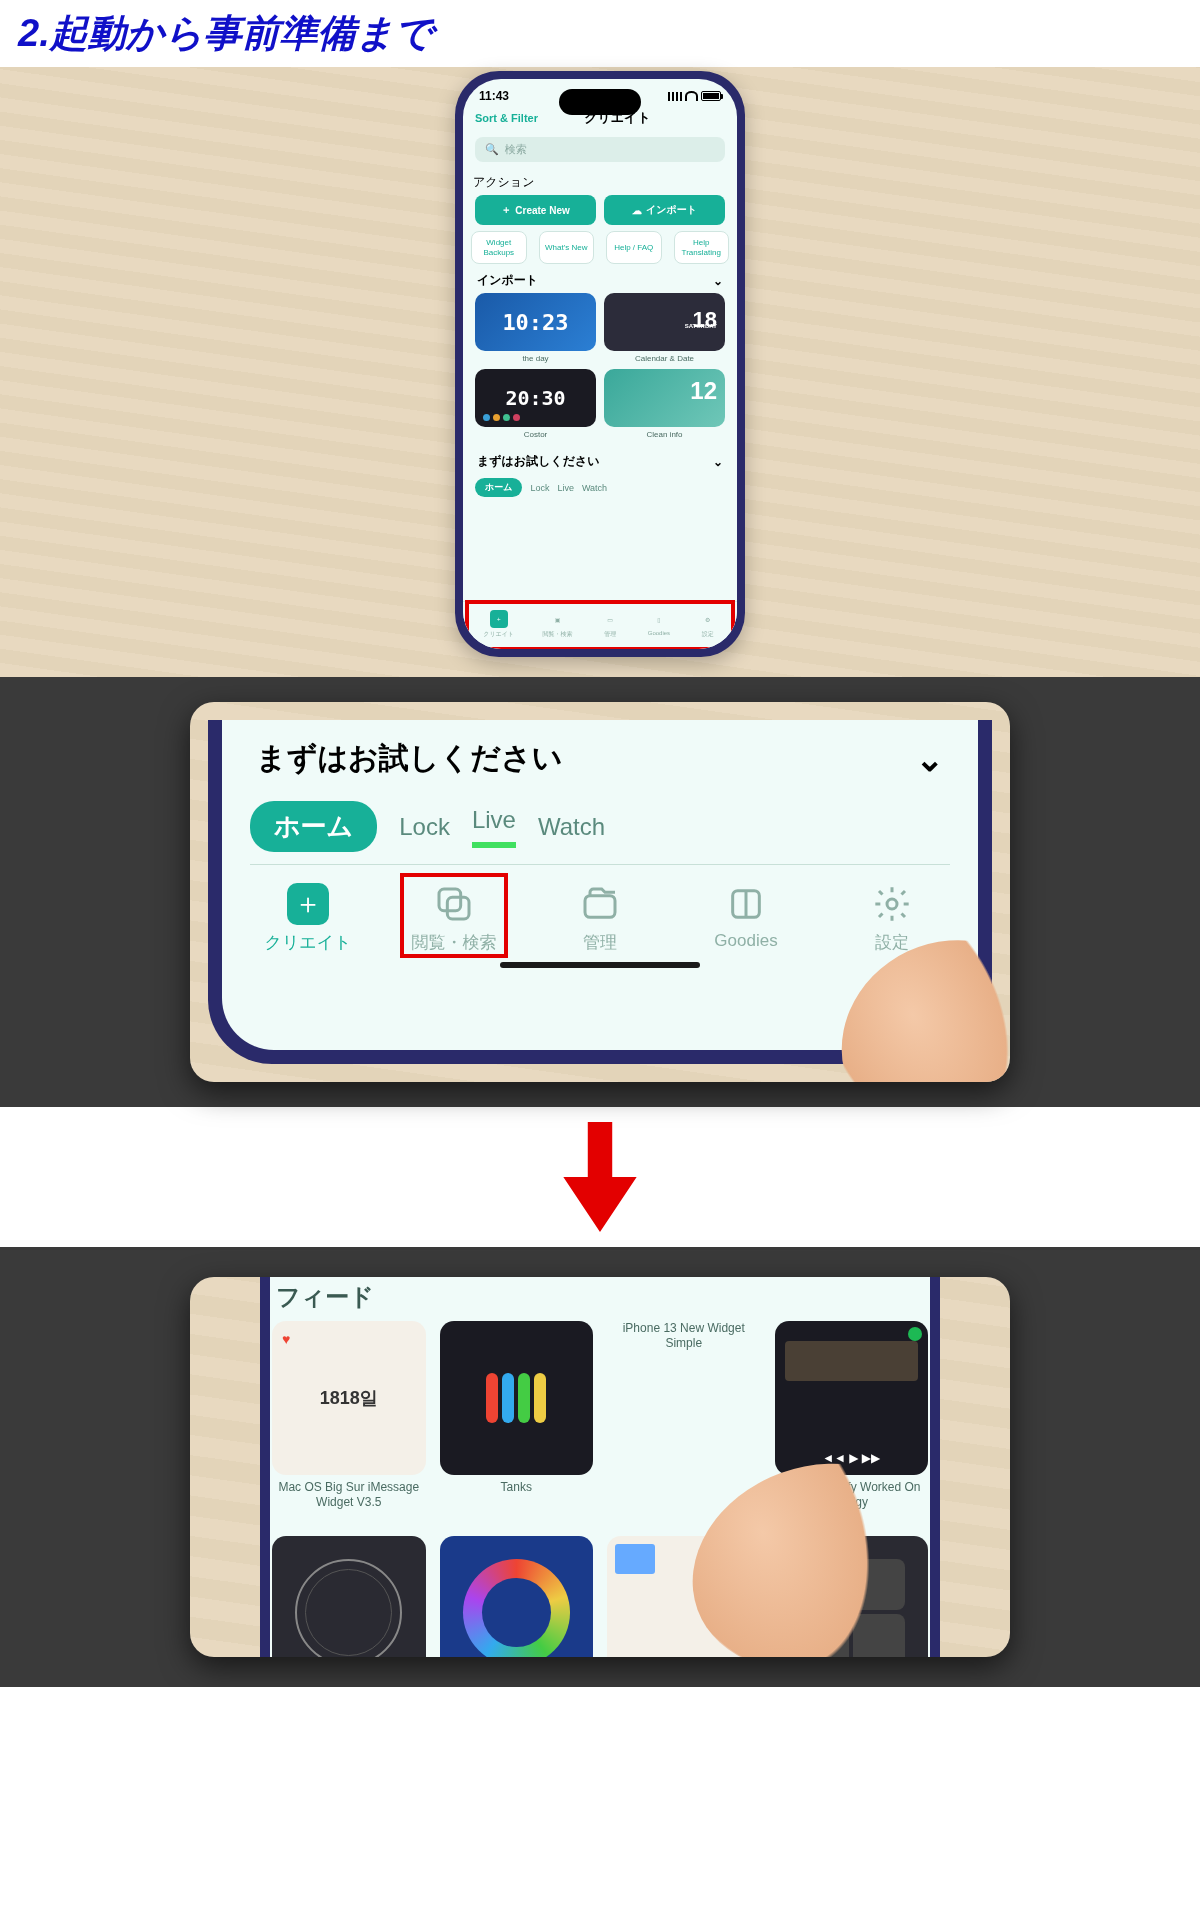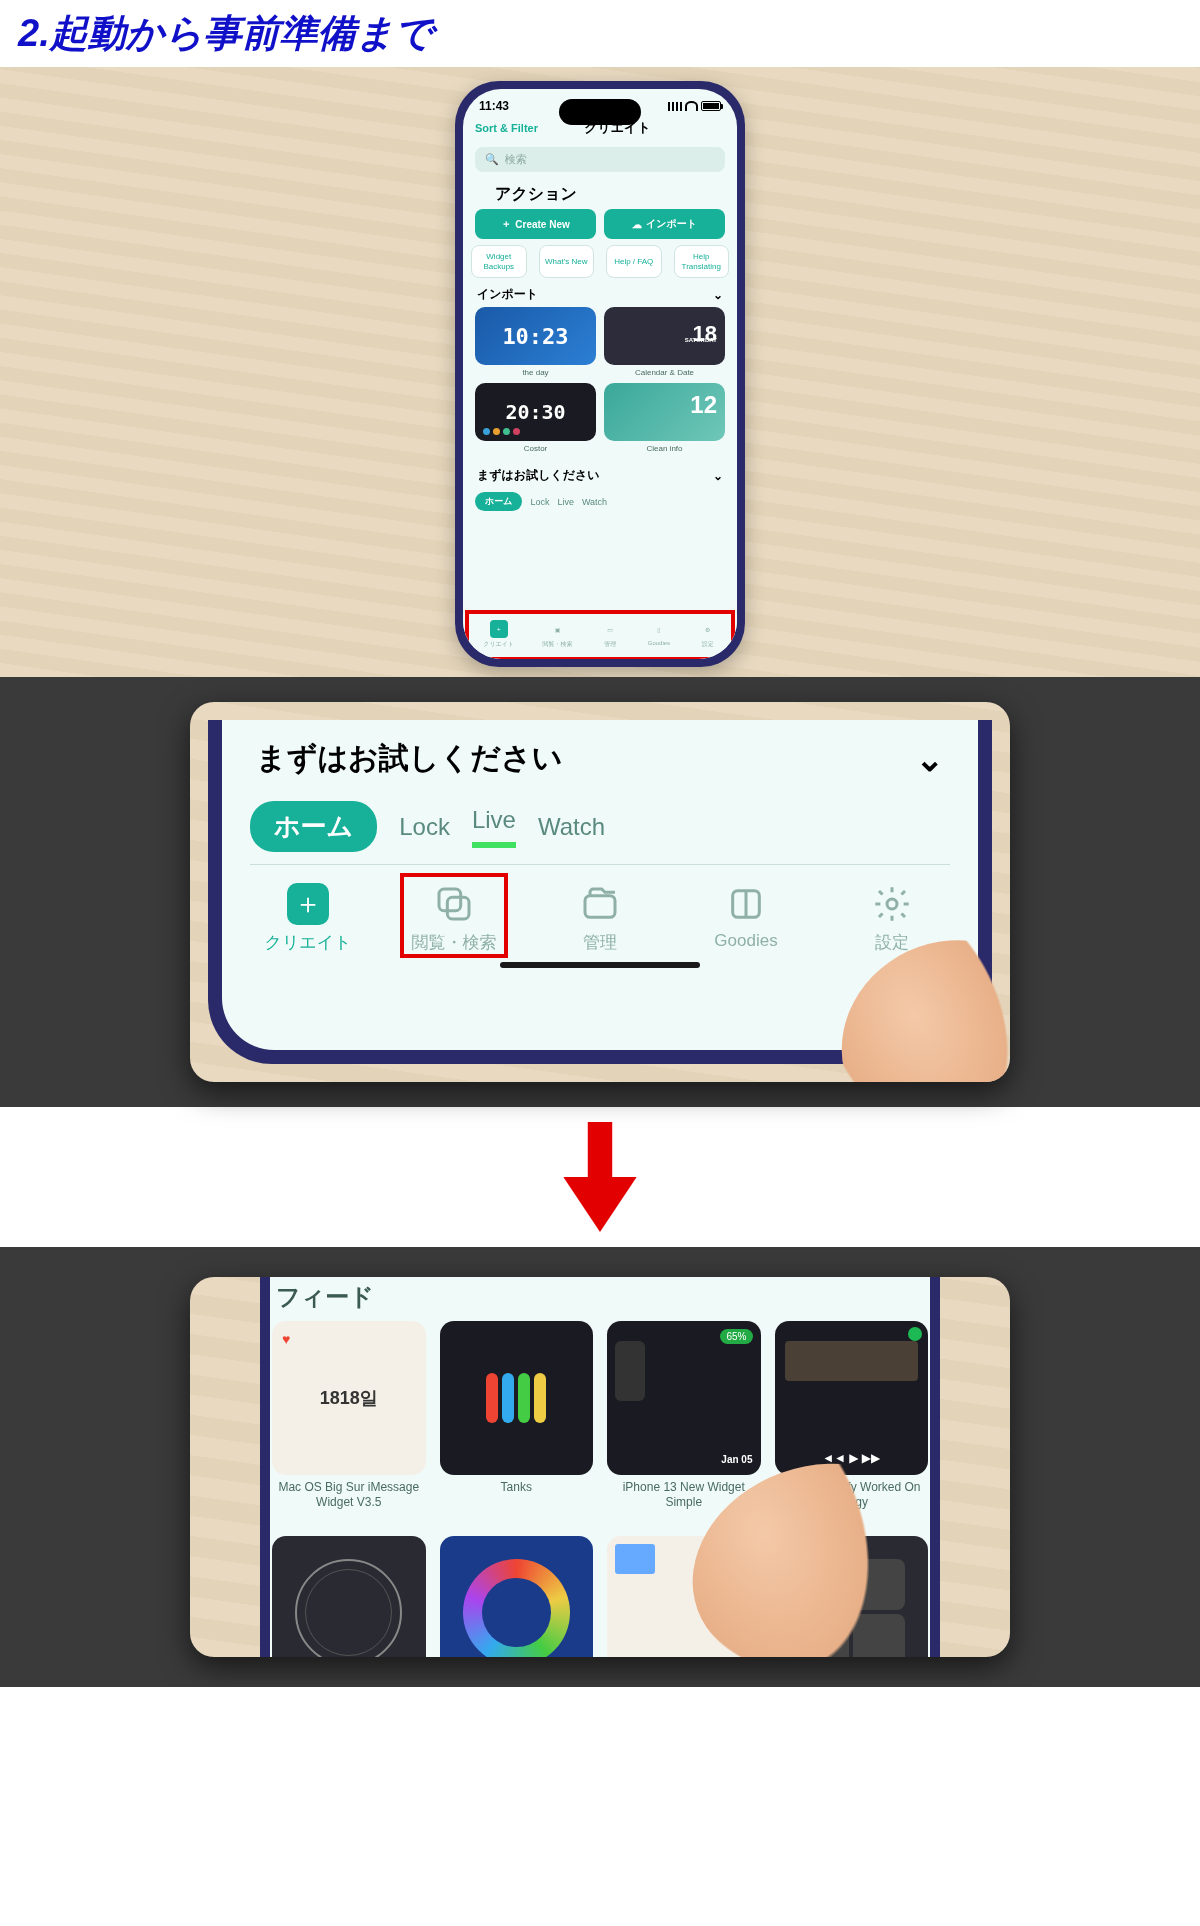--- a/index.html
+++ b/index.html
@@ -1,34 +1,34 @@
 <!DOCTYPE html>
 <html><head>
 <meta charset="utf-8">
 <style>
 *{box-sizing:border-box;margin:0;padding:0;font-family:-apple-system,"Hiragino Sans","Hiragino Kaku Gothic ProN",sans-serif}
 body{width:1200px;background:#fff}
 .panel{width:100%;position:relative}
 .heading{color:#1010c8;font-size:38px;font-weight:900;font-style:italic;padding:8px 18px;text-shadow:2px 2px 0 #fff,-2px -2px 0 #fff,2px -2px 0 #fff,-2px 2px 0 #fff}
-.p1{height:610px;background:repeating-linear-gradient(8deg,#e8d9c0 0 14px,#e3d4b9 14px 28px);display:flex;justify-content:center;align-items:center;padding-top:4px}
+.p1{height:610px;background:repeating-linear-gradient(8deg,#e8d9c0 0 14px,#e3d4b9 14px 28px);display:flex;justify-content:center;align-items:flex-start;padding-top:4px}
 .phone{width:290px;height:586px;background:#2a2a6a;border-radius:44px;padding:8px;box-shadow:0 6px 20px rgba(0,0,0,.25)}
 .scr{width:100%;height:100%;background:#f0fbf9;border-radius:38px;overflow:hidden;display:flex;flex-direction:column;position:relative}
 .notch{position:absolute;top:10px;left:50%;transform:translateX(-50%);width:82px;height:26px;background:#000;border-radius:14px;z-index:5}
 .sbar{display:flex;justify-content:space-between;align-items:center;padding:10px 16px 2px;font-size:12px;font-weight:700}
 .sbar .r{display:flex;gap:3px;align-items:center}
 .sig{width:14px;height:9px;background:linear-gradient(to right,#000 0 2px,transparent 2px 4px,#000 4px 6px,transparent 6px 8px,#000 8px 10px,transparent 10px 12px,#000 12px 14px)}
 .wifi{width:13px;height:10px;border-radius:50% 50% 0 0;border:2px solid #000;border-bottom:none}
 .batt{width:20px;height:10px;border:1px solid #000;border-radius:2px;position:relative}
 .batt::before{content:"";position:absolute;inset:1px;background:#000}
 .batt::after{content:"";position:absolute;right:-3px;top:2px;width:2px;height:5px;background:#000;border-radius:0 1px 1px 0}
 .hdr{display:flex;align-items:center;gap:12px;padding:4px 12px;font-size:13px}
 .hdr .sf{color:#17b098;font-weight:600;font-size:11px}
 .hdr .ttl{font-weight:700;flex:1;text-align:center;margin-left:-40px}
 .sbox{margin:6px 12px;background:#dceee9;border-radius:8px;padding:5px 10px;font-size:11px;color:#8aa8a0;display:flex;align-items:center;gap:6px}
-.sh{font-size:16px;font-weight:700;padding:6px 32px 4px}
+.sh{font-size:12px;font-weight:400;padding:6px 10px 4px}
 .arow{display:flex;gap:8px;padding:0 12px}
 .gbtn{flex:1;background:#17b098;color:#fff;border-radius:8px;padding:8px 4px;display:flex;align-items:center;justify-content:center;gap:4px;font-size:10px;font-weight:600}
 .wbtn{flex:1;background:#fff;border:1px solid #d0e5e0;border-radius:8px;padding:6px 2px;font-size:8px;color:#17b098;text-align:center;line-height:1.2;display:flex;align-items:center;justify-content:center}
 .arow2{display:flex;gap:12px;padding:6px 8px 0}
 .imp{display:flex;justify-content:space-between;align-items:center;padding:8px 14px 4px;font-size:12px;font-weight:700}
 .wgrid{display:flex;gap:8px;padding:0 12px 6px}
 .wcard{flex:1;display:flex;flex-direction:column;align-items:center;gap:3px}
 .wimg{width:100%;height:58px;border-radius:10px;display:flex;align-items:center;justify-content:center;color:#fff;font-weight:800;position:relative;overflow:hidden}
 .w1{background:linear-gradient(135deg,#1a5aa8,#2b7fd4)}
 .w1 .t{font-size:22px;font-family:monospace}
@@ -294,27 +294,20 @@
                 <div style="display:flex">
                   <div class="tank" style="background:#e43"></div>
                   <div class="tank" style="background:#3ae"></div>
                   <div class="tank" style="background:#4c4"></div>
                   <div class="tank" style="background:#ec4"></div>
                 </div>
               </div>
             <div class="flbl">Tanks</div>
           </div>
           <div class="fcard">
-            <div class="fimg fi3">
-                <div style="position:absolute;top:8px;right:8px;background:#2a4;padding:2px 6px;border-radius:8px;font-size:10px">65%</div>
-                <div style="position:absolute;right:8px;bottom:10px;font-size:10px;text-align:right">
-                  <div style="font-weight:700">Jan 05</div>
-                </div>
-                <div style="position:absolute;left:8px;top:20px;width:30px;height:60px;background:#333;border-radius:6px"></div>
-              </div>
             <div class="flbl">iPhone 13 New Widget Simple</div>
           </div>
           <div class="fcard">
             <div class="fimg fi4">
                 <div style="position:absolute;top:6px;right:6px;width:14px;height:14px;background:#1db954;border-radius:50%"></div>
                 <div style="position:absolute;bottom:10px;width:100%;text-align:center;font-size:12px">◄◄ ▶ ▶▶</div>
                 <div style="position:absolute;top:20px;left:10px;right:10px;height:40px;background:#4a4035;border-radius:4px"></div>
               </div>
             <div class="flbl">If Only Spotify Worked On Widgy</div>
           </div>

